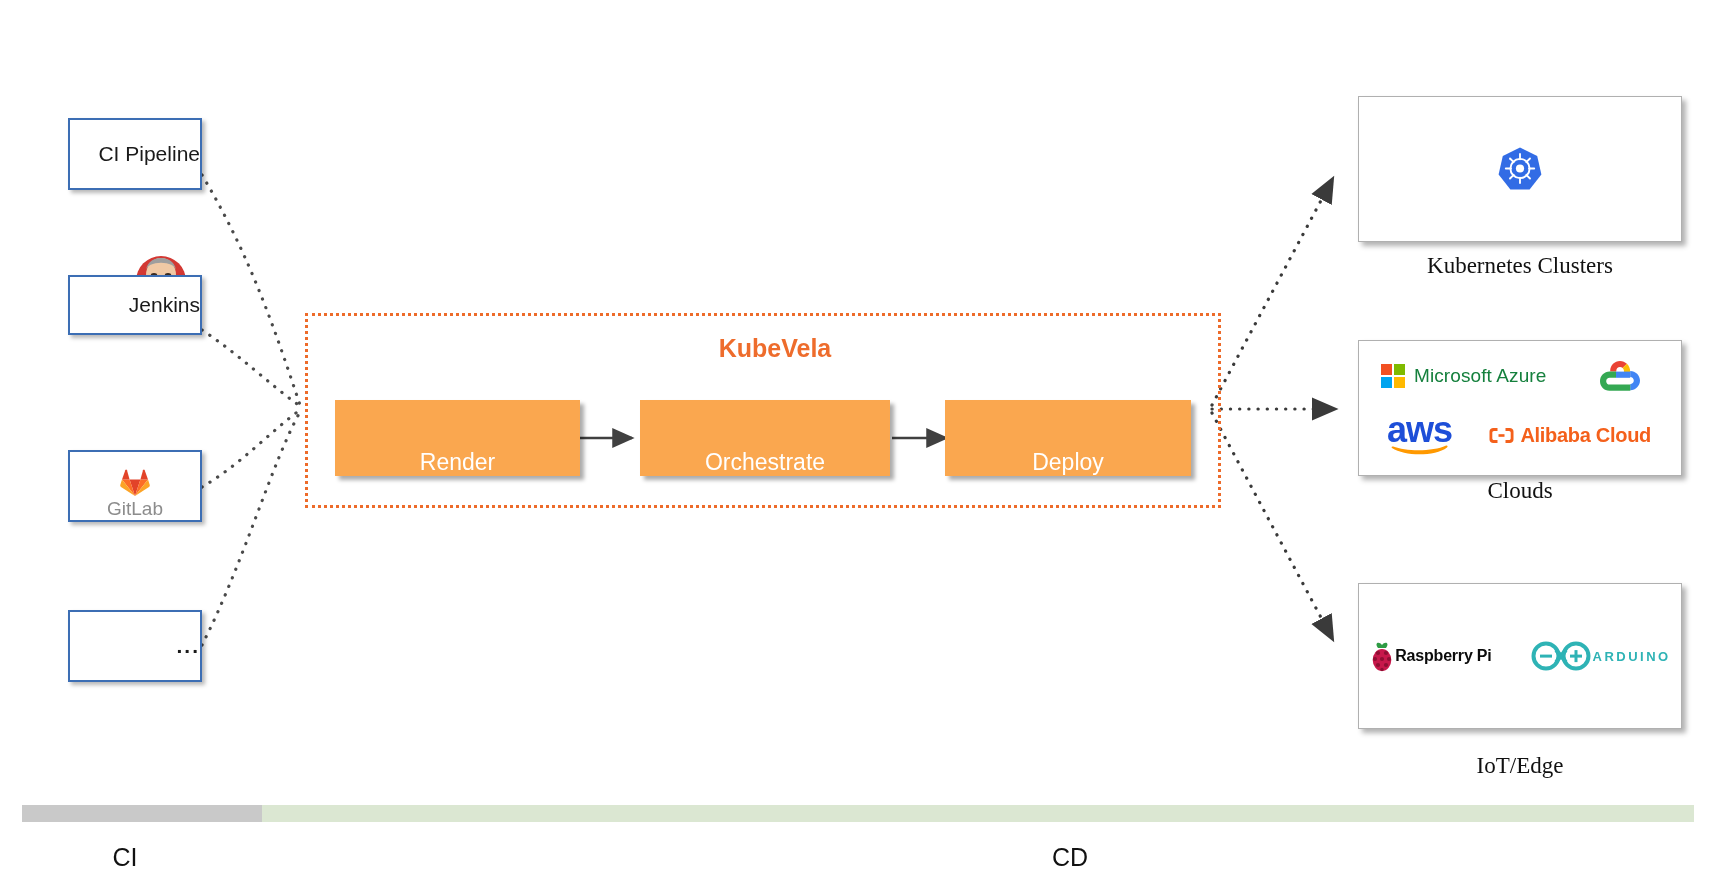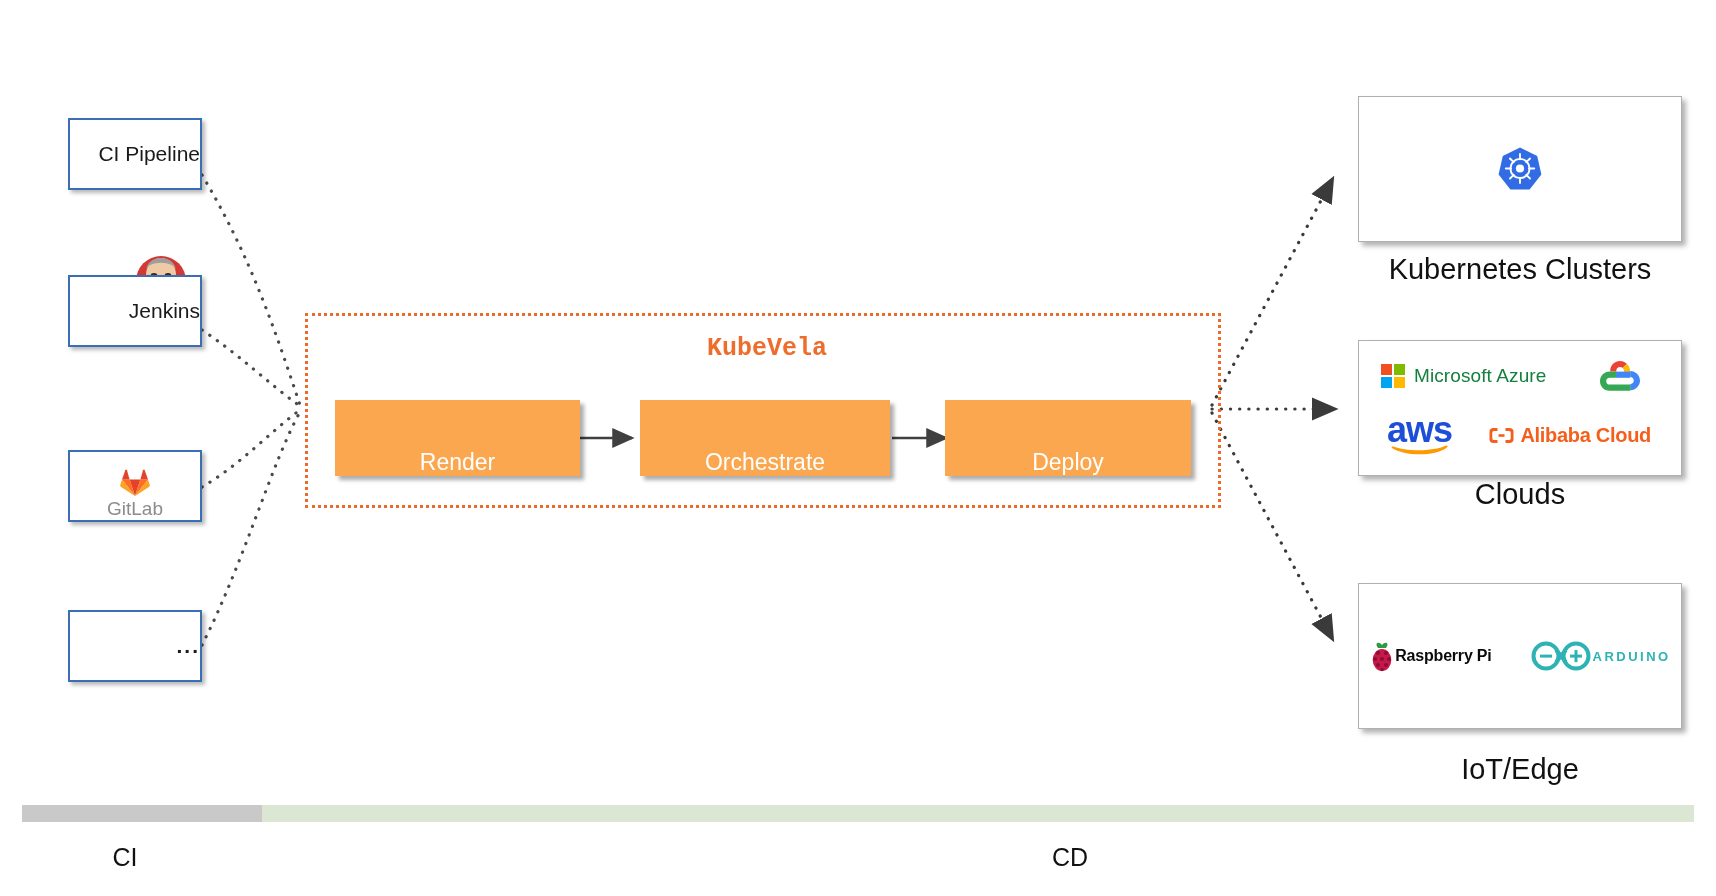--- a/index.html
+++ b/index.html
@@ -26,21 +26,21 @@
   
   .tgt-box{
     position:absolute;
     background:#ffffff;
     border:1px solid #b0b0b0;
     box-shadow:4px 4px 5px rgba(0,0,0,0.30);
     box-sizing:border-box;
     display:flex;align-items:center;justify-content:center;
   }
   .tgt-caption{
-    position:absolute;text-align:center;font-size:29px;color:#111;
+    position:absolute;text-align:center;font-size:23px;color:#111;font-family:Liberation Serif, serif;
   }
 
   
   .kv-frame{
     position:absolute;
     border:3px dotted #ED6B2A;
     box-sizing:border-box;
     background:transparent;
   }
   .kv-title{
@@ -121,21 +121,21 @@
     <ellipse cx="32" cy="24" rx="15" ry="17" fill="#F0C9A5"></ellipse>
     <path d="M17,20 C17,9 47,9 47,20 C47,14 42,7 32,7 C22,7 17,14 17,20 Z" fill="#9E9E9E"></path>
     <ellipse cx="25" cy="24" rx="3.2" ry="2" fill="#3a2a20"></ellipse>
     <ellipse cx="39" cy="24" rx="3.2" ry="2" fill="#3a2a20"></ellipse>
     <path d="M26,34 q6,4 12,0" stroke="#6b4a34" stroke-width="1.6" fill="none"></path>
     <path d="M32,45 l-7,-3 l0,5 Z M32,45 l7,-3 l0,5 Z" fill="#C8322B"></path>
     <circle cx="32" cy="45" r="2.6" fill="#C8322B"></circle>
     <rect x="36" y="54" width="15" height="14" rx="2" fill="#fbfbfb" stroke="#b9b9b9" stroke-width="1.4"></rect>
   </svg>
 
-  <div class="src-box" style="left:68px;top:275px;width:134px;height:72px;">
+  <div class="src-box" style="left:68px;top:275px;width:134px;height:60px;">
     <span class="src-label">Jenkins</span>
   </div>
 
   <div class="src-box" style="left:68px;top:450px;width:134px;height:72px;flex-direction:column;gap:1px;">
     <svg width="30" height="28" viewBox="0 0 30 28">
       <path d="M15,27 L20.4,10.5 L9.6,10.5 Z" fill="#E24329"></path>
       <path d="M15,27 L9.6,10.5 L2,10.5 Z" fill="#FC6D26"></path>
       <path d="M2,10.5 L0.3,15.8 C0.05,16.6 0.33,17.45 1,17.94 L15,27 Z" fill="#FCA326"></path>
       <path d="M2,10.5 L5.3,1.2 C5.6,0.4 6.7,0.4 7,1.2 L9.6,10.5 Z" fill="#E24329"></path>
       <path d="M15,27 L20.4,10.5 L28,10.5 Z" fill="#FC6D26"></path>
@@ -143,21 +143,21 @@
       <path d="M28,10.5 L24.7,1.2 C24.4,0.4 23.3,0.4 23,1.2 L20.4,10.5 Z" fill="#E24329"></path>
     </svg>
     <span class="gitlab-word">GitLab</span>
   </div>
 
   <div class="src-box" style="left:68px;top:610px;width:134px;height:72px;">
     <span class="src-label" style="font-weight:bold;letter-spacing:2px;">...</span>
   </div>
 
   <div class="kv-frame" style="left:305px;top:313px;width:916px;height:195px;">
-    <div class="kv-title" style="top:18px;left:4px;font-family:Liberation Mono, monospace;">KubeVela</div>
+    <div class="kv-title" style="top:18px;left:12px;">KubeVela</div>
   </div>
 
   <div class="kv-step" style="left:335px;top:400px;width:245px;height:76px;">
     <span>Render</span>
   </div>
   <div class="kv-step" style="left:945px;top:400px;width:246px;height:76px;">
     <span>Deploy</span>
   </div>
   <div class="kv-step" style="left:640px;top:400px;width:250px;height:76px;">
     <span>Orchestrate</span>

